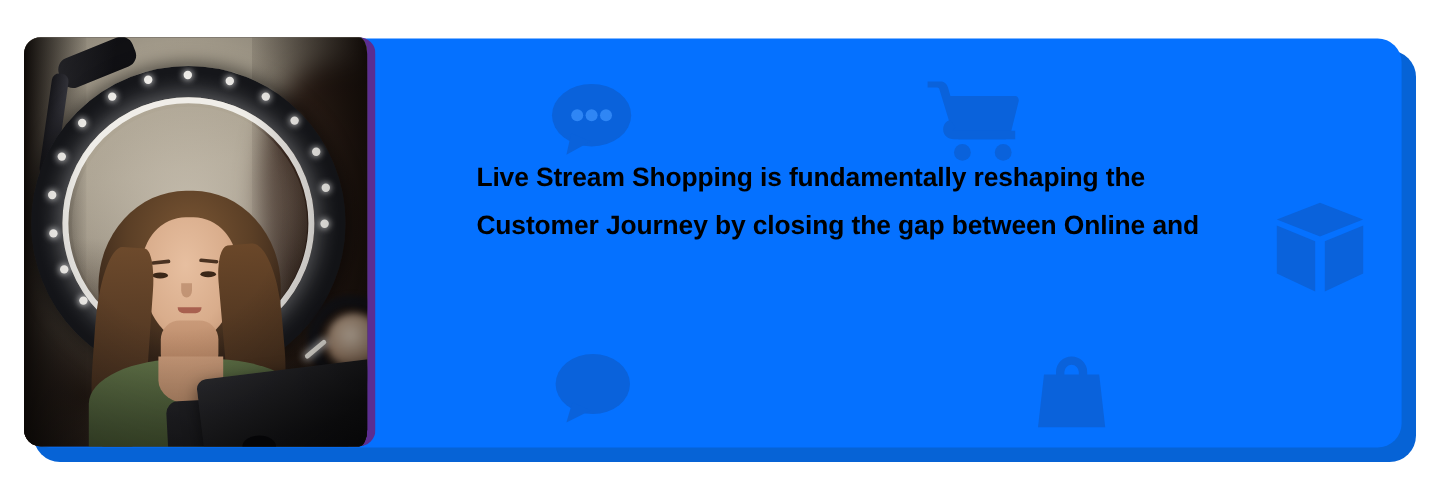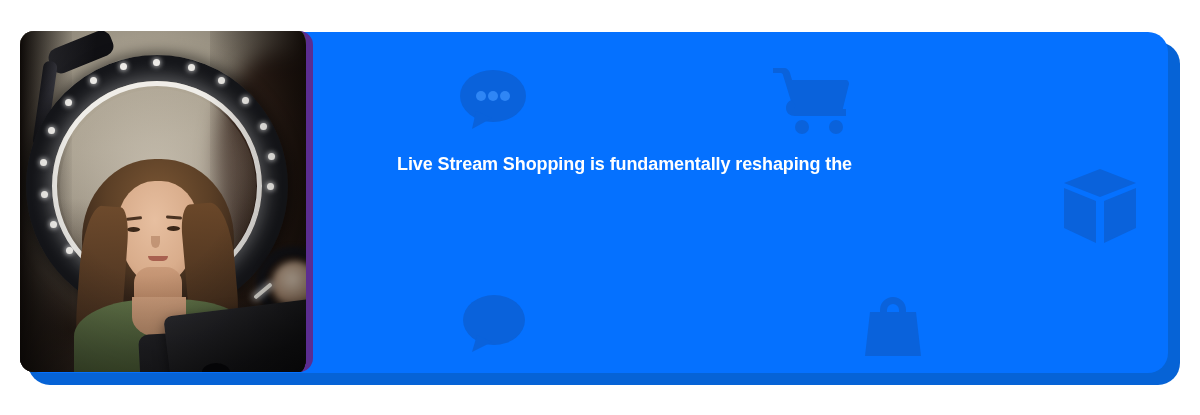--- a/index.html
+++ b/index.html
@@ -55,24 +55,24 @@
   .deco-chat-dots { left: 432px; top: 35px; }
   .deco-cart      { left: 745px; top: 25px; }
   .deco-cube      { left: 1040px; top: 135px; }
   .deco-chat      { left: 435px; top: 260px; }
   .deco-bag       { left: 840px; top: 258px; }
 
   
   .banner-text {
     position: absolute;
     left: 375px;
-    top: 112px;
+    top: 96px;
     width: 700px;
-    color: #ffffff;
-    font-size: 18px;
+    color: #000000;
+    font-size: 22px;
     font-weight: bold;
     line-height: 40px;
     letter-spacing: -0.1px;
   }
   .banner-text .line { display: block; white-space: nowrap; }
 
   
   .photo-card {
     position: absolute;
     left: 20px;
@@ -313,20 +313,21 @@
 
     <span class="deco deco-bag">
       <svg width="62" height="68" viewBox="0 0 62 68" fill="currentColor" aria-hidden="true">
         <path d="M18 25 v-5 a13 13 0 0 1 26 0 v5 h-7 v-5 a6 6 0 0 0 -12 0 v5 z"></path>
         <path d="M8 22 h46 l5 44 H3 z"></path>
       </svg>
     </span>
 
     <div class="banner-text">
       <span class="line">Live Stream Shopping is fundamentally reshaping the</span>
+      <span class="line">Customer Journey by closing the gap between Online and</span>
     </div>
 
   </div>
 
   <div class="photo-card">
     <div class="photo">
       <div class="ph-wall"></div>
       <div class="ph-blob-r"></div>
       <div class="ph-dark-left"></div>
       <div class="ph-dark-right"></div>

